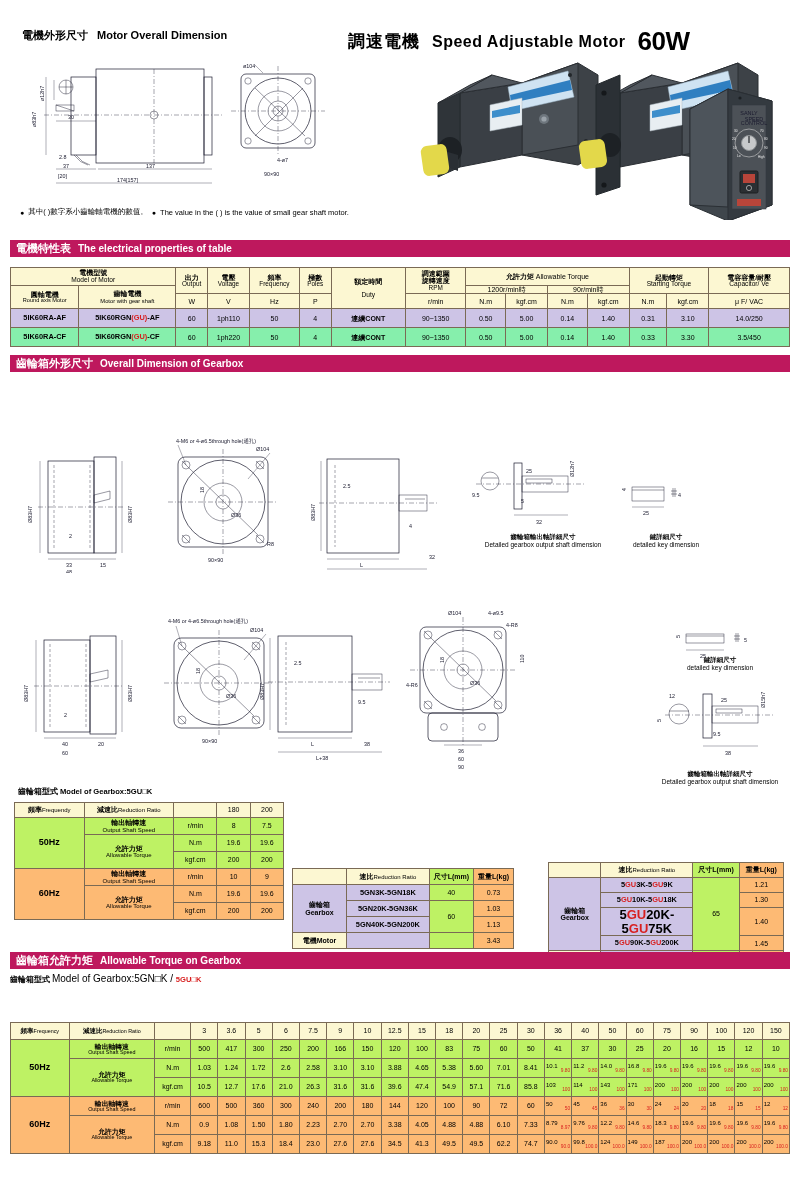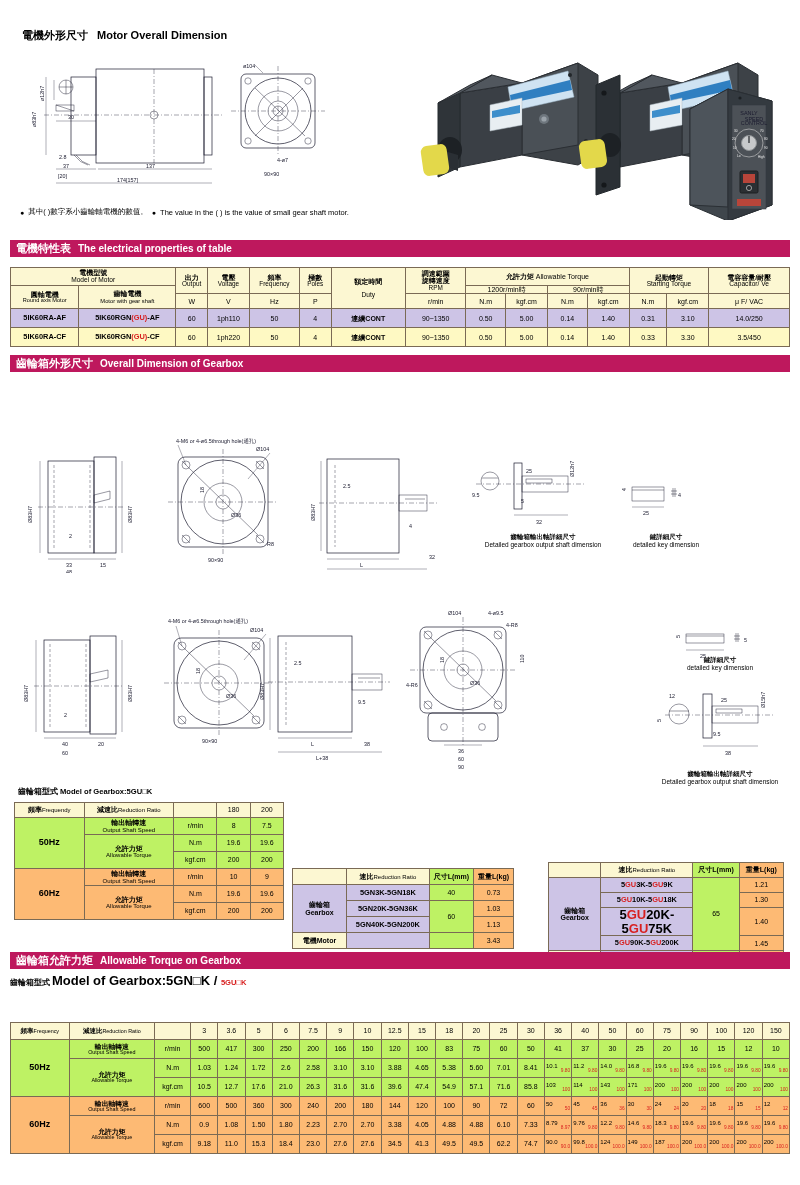--- a/index.html
+++ b/index.html
@@ -41,21 +41,21 @@
   .txs{font-family:"Liberation Sans",sans-serif;font-size:5.4px;fill:#1a1a2e;}
 
   
   table{border-collapse:collapse;}
   .tbl td,.tbl th{
     border:0.6px solid #7a6a55;text-align:center;vertical-align:middle;
     padding:0;font-size:7px;line-height:1.05;
   }
   .hd{background:#fcf7d2;}
   .row-a{background:#cdc4e6;}
-  .row-b{background:#fef9c3;}
+  .row-b{background:#86efac;}
   .r50{background:#bef264;margin-top:10px;}
   .r60{background:#fdba74;}
   .lav{background:#cdc4e6;}
   .cn{font-weight:bold;}
   .red{color:#d81f1f;}
   .sm{font-size:6px;}
   .xsm{font-size:5.4px;}
 
   .dual{position:relative;height:100%;}
   .dual .a{display:block;text-align:left;padding-left:1px;font-size:6px;line-height:1;}
@@ -66,20 +66,25 @@
 </style>
 </head>
 <body>
 
 <div class="page">
 
   <div class="top">
     <div class="hdr-left">
       <span class="cn">電機外形尺寸</span>
       <span class="en">Motor Overall Dimension</span>
+    </div>
+    <div class="hdr-right">
+      <span class="cn">調速電機</span>
+      <span class="en">Speed Adjustable Motor</span>
+      <span class="w">60W</span>
     </div>
 
     <svg width="290" height="140" style="position:absolute;left:14px;top:55px;">
       <rect x="57" y="22" width="25" height="78" class="dl"></rect>
       <rect x="82" y="14" width="108" height="94" class="dl"></rect>
       <rect x="190" y="22" width="8" height="78" class="dl"></rect>
       <line x1="30" y1="60" x2="210" y2="60" class="dcl"></line>
       <rect x="42" y="50" width="18" height="6" class="dthin"></rect>
       <line x1="42" y1="50" x2="60" y2="56" class="dthin"></line>
       <circle cx="52" cy="32" r="7" class="dthin"></circle>
@@ -708,21 +713,21 @@
   </tbody>
     </table>
 
   <div style="position:absolute;left:10px;top:952px;width:780px;">
     <div class="sec-bar">
       <span class="cn">齒輪箱允許力矩</span>
       <span class="en">Allowable Torque on Gearbox</span>
     </div>
     <div style="margin-top:4px;">
       <span class="cn" style="font-size:8px;font-weight:bold;">齒輪箱型式</span>
-      <span style="font-size:13px;font-weight:bold;">Model of Gearbox:5GN□K  /  </span><span class="red" style="font-size:7.6px;font-weight:bold;">5GU□K</span>
+      <span style="font-size:10px;font-weight:normal;">Model of Gearbox:5GN□K  /  </span><span class="red" style="font-size:7.6px;font-weight:bold;">5GU□K</span>
     </div>
   </div>
 
   <table class="tbl" id="torque-table" style="position:absolute;left:10px;top:1022px;width:780px;">
     <thead>
       <tr>
         <td class="hd" style="width:56px;height:16px;">
           <span class="cn" style="font-size:6.5px;">頻率</span><span class="xsm">Frequency</span>
         </td>
         <td class="hd" style="width:82px;">

